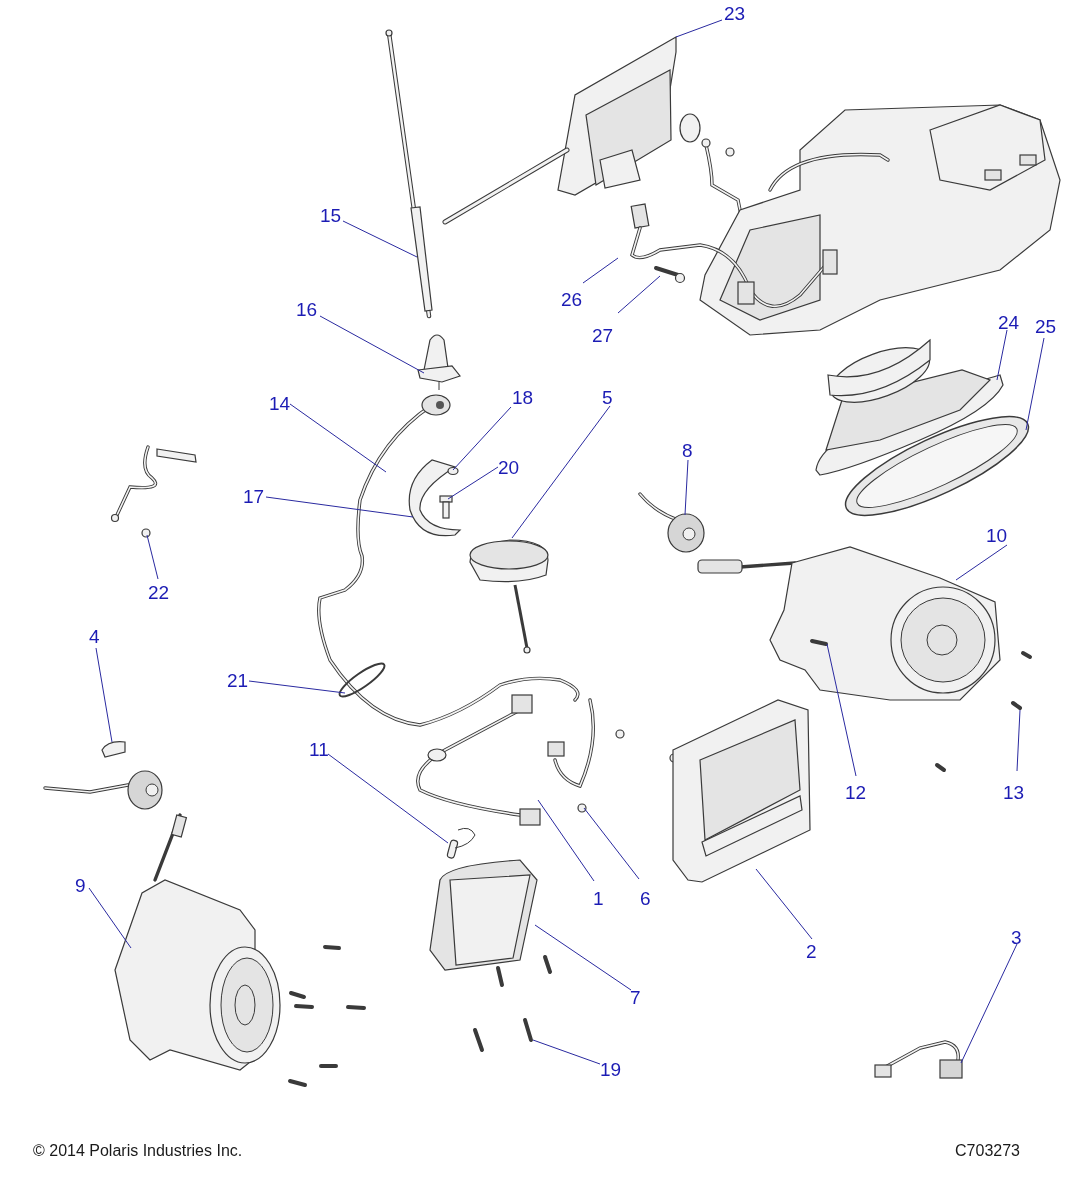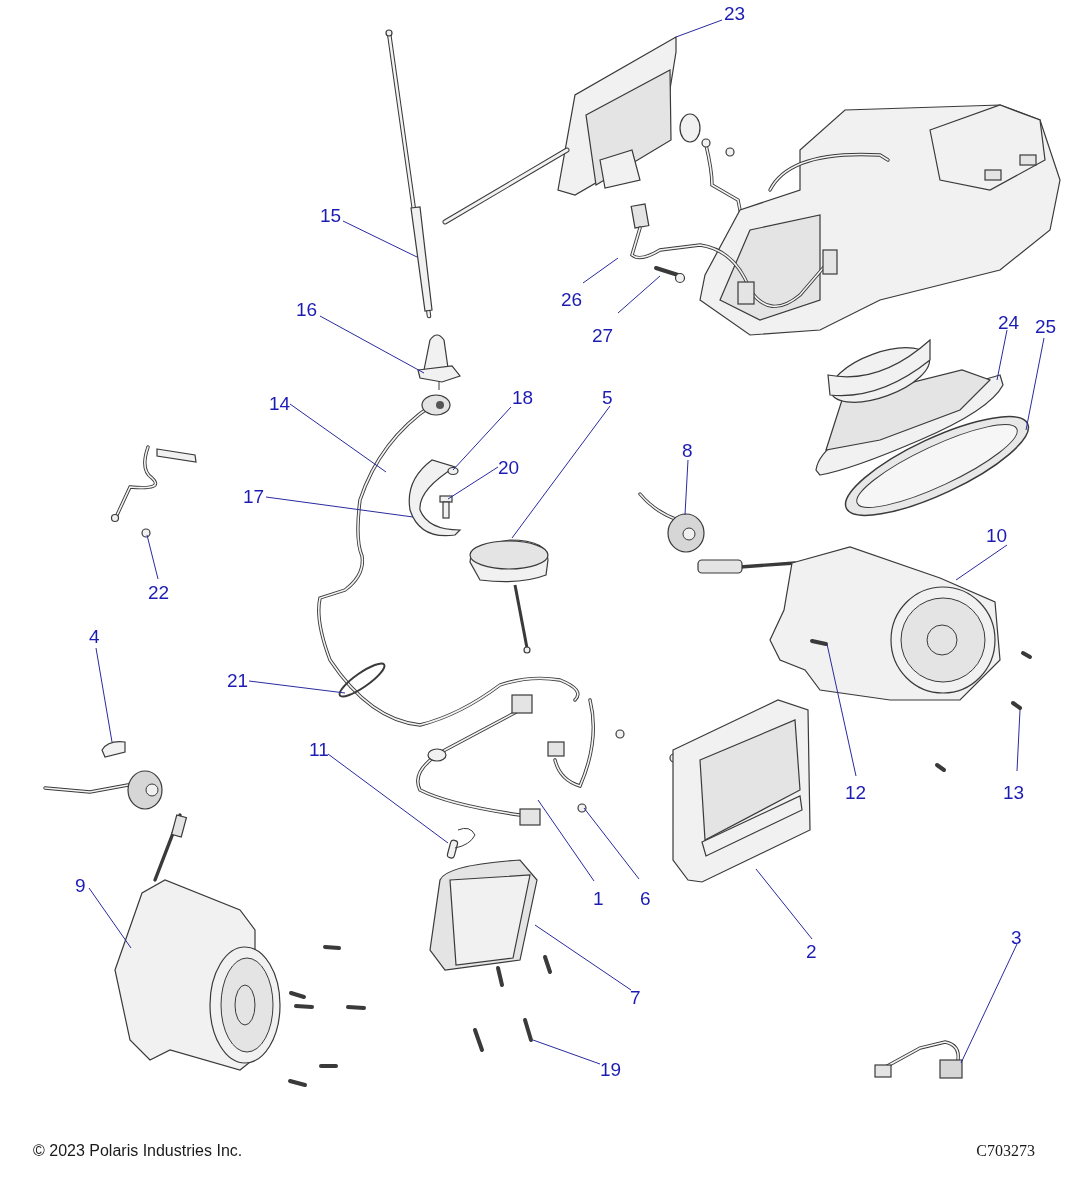--- a/index.html
+++ b/index.html
@@ -8,21 +8,21 @@
   .callout { font-family: "Liberation Sans", sans-serif; font-size: 19px; fill: #1c1cb4; }
   .leader { stroke: #2a2aa0; stroke-width: 1; fill: none; }
   .part { fill: #f1f1f1; stroke: #3a3a3a; stroke-width: 1.2; }
   .part-dark { fill: #d6d6d6; stroke: #3a3a3a; stroke-width: 1.2; }
   .part-mid { fill: #e4e4e4; stroke: #3a3a3a; stroke-width: 1.2; }
   .wire { fill: none; stroke: #3a3a3a; stroke-width: 3.4; stroke-linecap: round; }
   .wire-in { fill: none; stroke: #f3f3f3; stroke-width: 1.6; stroke-linecap: round; }
   .thin { fill: none; stroke: #3a3a3a; stroke-width: 1; }
   .footer { position: absolute; font-size: 16px; color: #1a1a1a; top: 1142px; }
   #footer-copyright { left: 33px; }
-  #footer-code { right: 32px; font-family: Liberation Serif, serif; }
+  #footer-code { right: 47px; }
 </style>
 </head>
 <body>
 
 <svg id="diagram" viewBox="0 0 1067 1200" xmlns="http://www.w3.org/2000/svg">
 
   <g>
     <line x1="389" y1="33" x2="429" y2="316" stroke="#3a3a3a" stroke-width="4.5" stroke-linecap="round"></line>
     <line x1="389" y1="33" x2="429" y2="316" stroke="#f2f2f2" stroke-width="2.4" stroke-linecap="round"></line>
     <path class="part" d="M411 208 L420 207 L432 310 L425 311 Z"></path>
@@ -277,14 +277,14 @@
     <text class="callout" x="75" y="892">9</text>
     <text class="callout" x="593" y="905">1</text>
     <text class="callout" x="640" y="905">6</text>
     <text class="callout" x="806" y="958">2</text>
     <text class="callout" x="1011" y="944">3</text>
     <text class="callout" x="630" y="1004">7</text>
     <text class="callout" x="600" y="1076">19</text>
   </g>
 </svg>
 
-<div class="footer" id="footer-copyright">© 2023 Polaris Industries Inc.</div>
+<div class="footer" id="footer-copyright">© 2014 Polaris Industries Inc.</div>
 <div class="footer" id="footer-code">C703273</div>
 
 </body></html>

